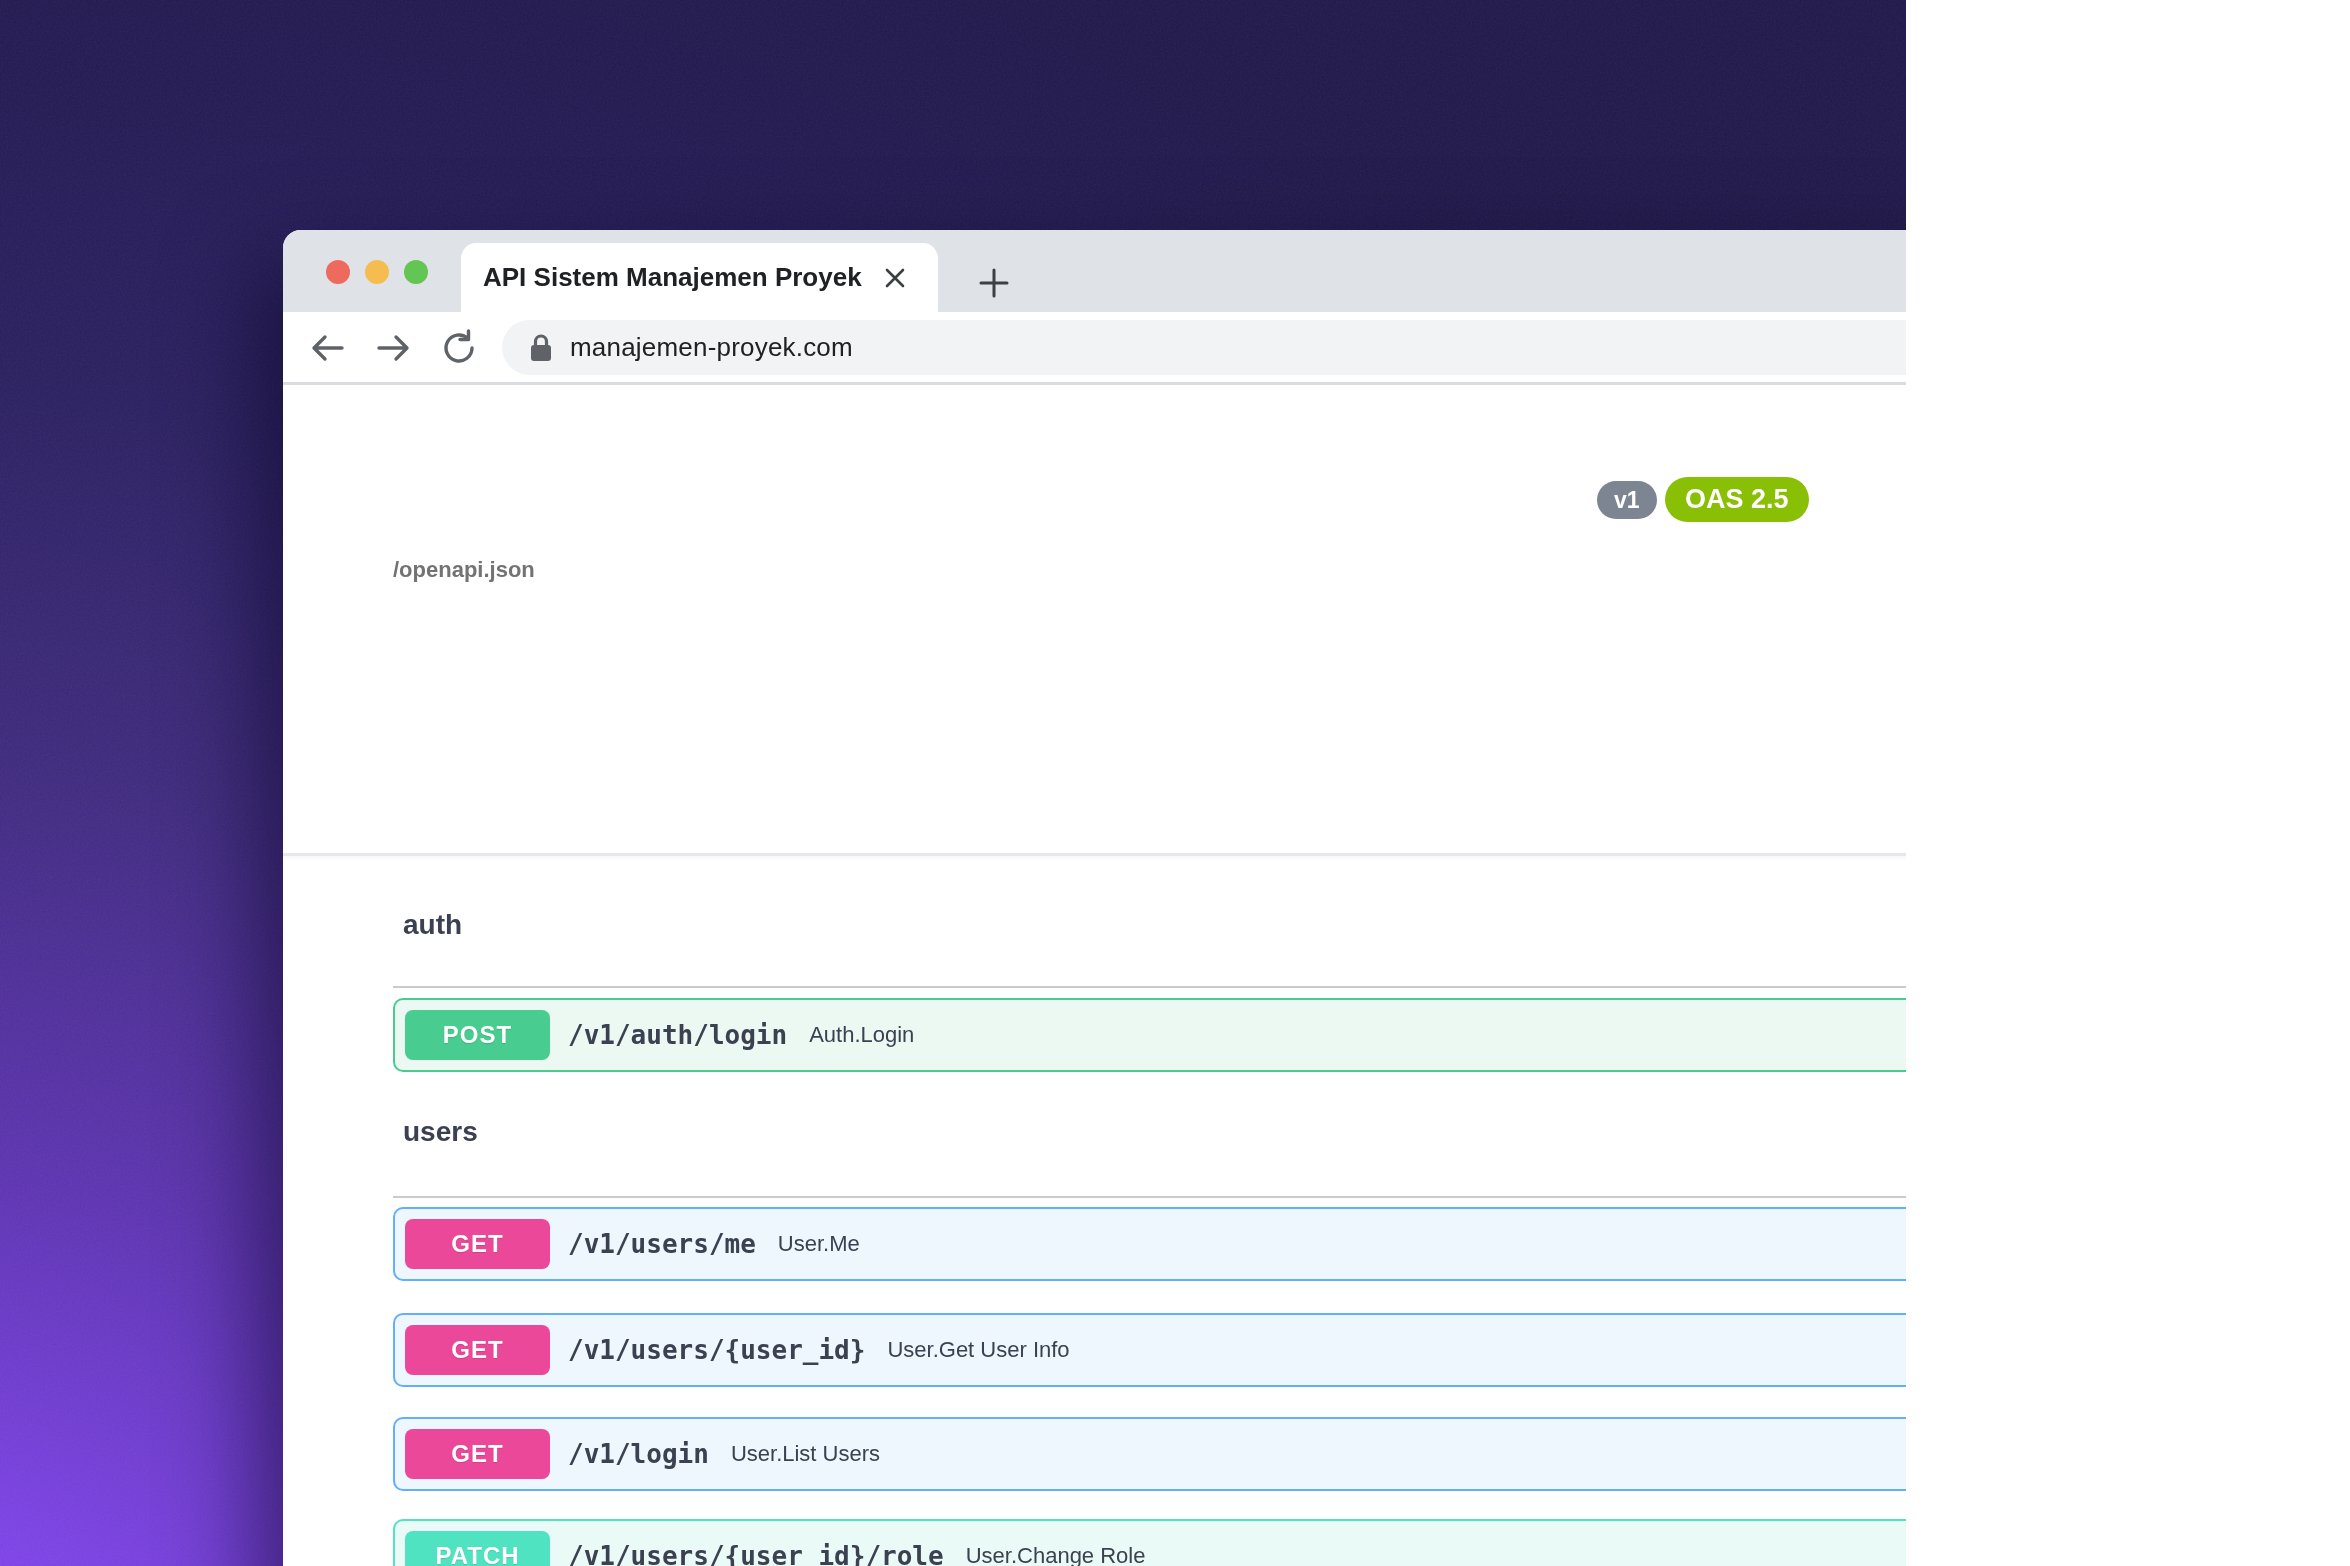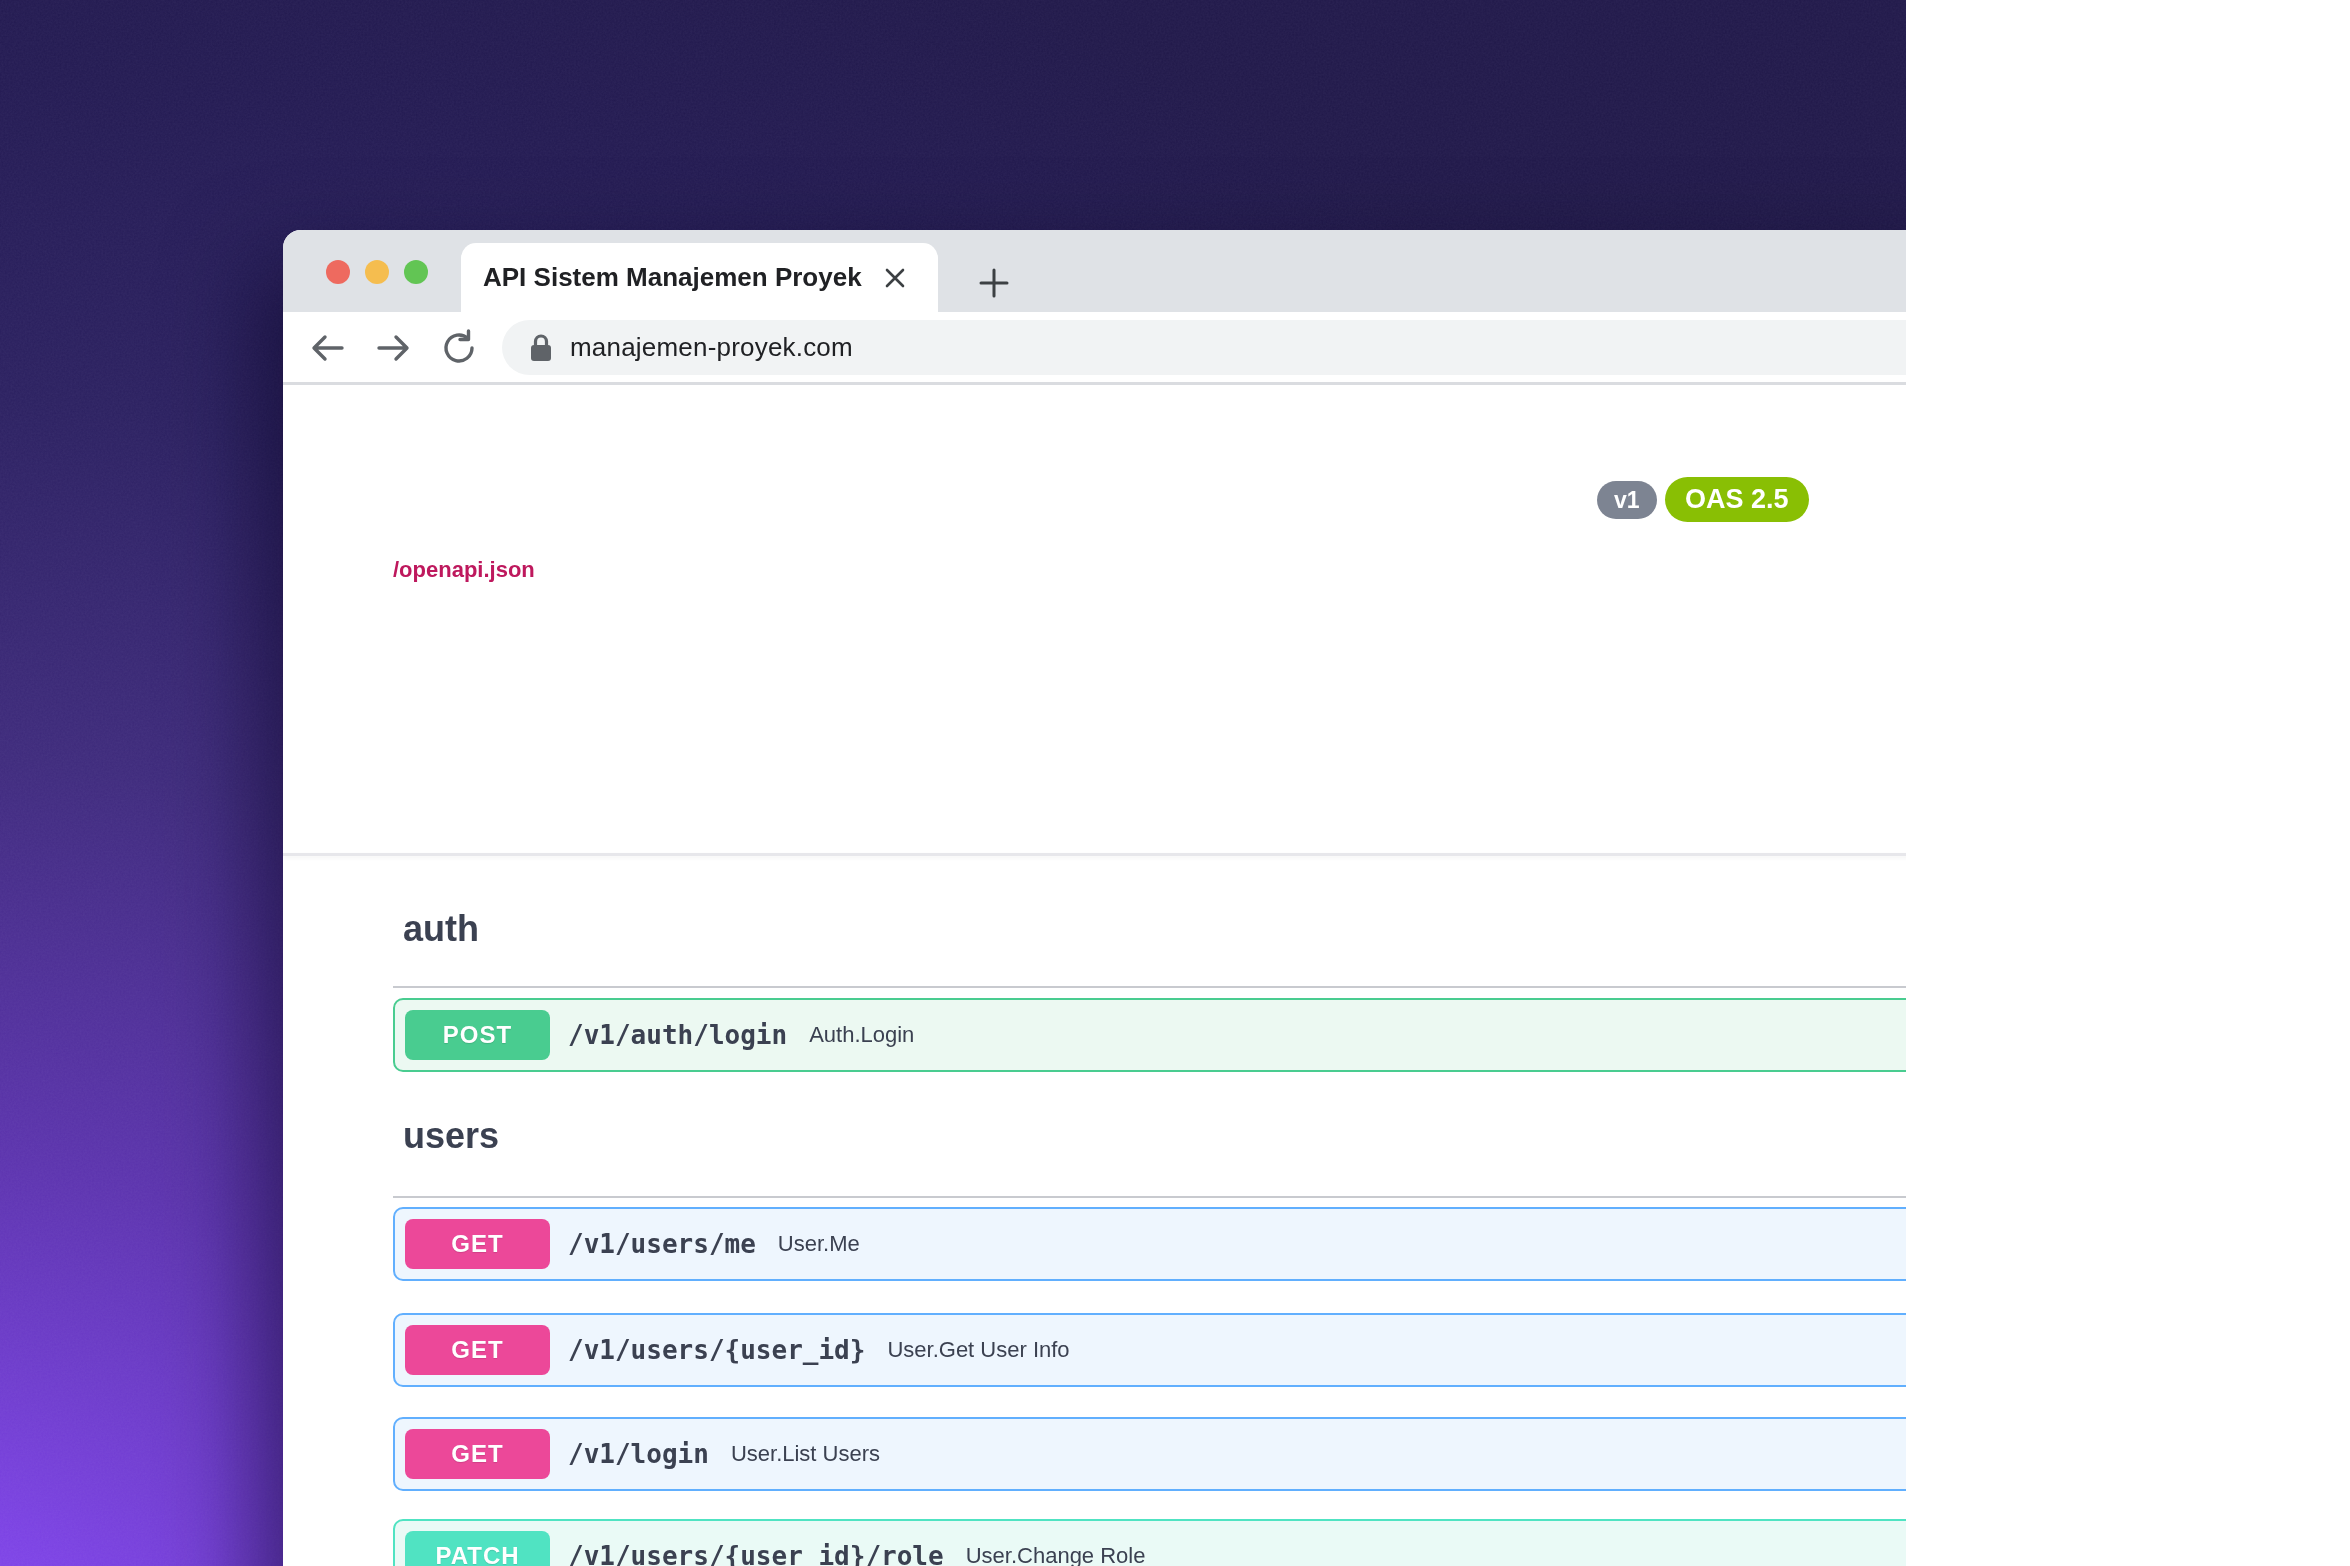--- a/index.html
+++ b/index.html
@@ -77,29 +77,29 @@
     font-size:62px; font-weight:700; color:#3b4151; letter-spacing:-.5px;
     white-space:nowrap;
   }
   .badge{ position:absolute; color:#fff; font-weight:700;
     display:flex; align-items:center; justify-content:center; }
   .badge-v1{ left:1314px; top:96px; height:38px; padding:0 17px;
     border-radius:19px; background:#7d8492; font-size:23px; }
   .badge-oas{ left:1382px; top:92px; height:45px; padding:0 20px;
     border-radius:23px; background:#89bf04; font-size:27px; }
   .spec-link{ position:absolute; left:110px; top:172px;
-    font-size:22px; font-weight:600; color:#be185d; text-decoration:none; }
+    font-size:22px; font-weight:600; color:#737373; text-decoration:none; }
 
   .info-divider{
     position:absolute; left:0; right:0; top:468px; height:3px;
     background:#e7e7eb; box-shadow:0 2px 4px rgba(0,0,0,.05);
   }
 
   .tag-head{
-    position:absolute; left:120px; font-size:36px; font-weight:700;
+    position:absolute; left:120px; font-size:28px; font-weight:700;
     color:#3b4151; line-height:1;
   }
   .tag-head.auth{ top:526px; }
   .tag-head.users{ top:733px; }
   .tag-underline{ position:absolute; left:110px; right:0; height:2px;
     background:rgba(59,65,81,.28); }
   .tag-underline.auth{ top:601px; }
   .tag-underline.users{ top:811px; }
 
   .op{

